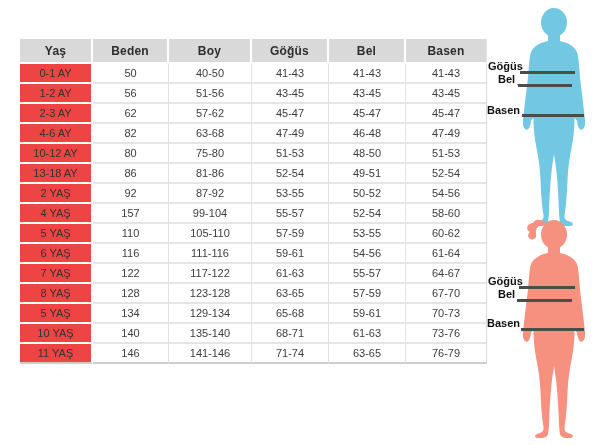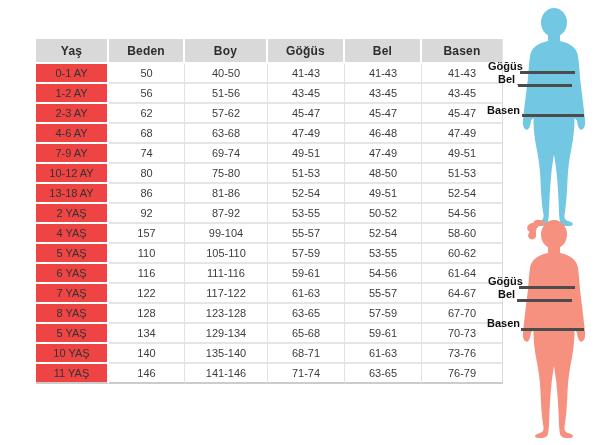--- a/index.html
+++ b/index.html
@@ -2,21 +2,21 @@
 <html><head>
 <meta charset="utf-8">
 <style>
   html,body{margin:0;padding:0;}
   body{
     width:600px;height:445px;position:relative;background:#ffffff;
     font-family:"Liberation Sans",sans-serif;overflow:hidden;
   }
   
   table.size-table{
-    position:absolute;left:36px;top:39px;width:467px;
+    position:absolute;left:20px;top:39px;width:467px;
     border-collapse:separate;border-spacing:0;table-layout:fixed;
   }
   .size-table th{
     background:#d9d9d9;height:23px;padding:0;
     font-size:12px;font-weight:bold;color:#2d2d2d;text-align:center;
     border-right:2px solid #ffffff;border-bottom:2px solid #ffffff;
     letter-spacing:.2px;
   }
   .size-table th:last-child{border-right:1px solid #e3e3e3;}
   .size-table td{
@@ -90,33 +90,25 @@
       <tr>
         <td class="agecol">2-3 AY</td>
         <td class="valcol">62</td>
         <td class="valcol">57-62</td>
         <td class="valcol">45-47</td>
         <td class="valcol">45-47</td>
         <td class="valcol">45-47</td>
       </tr>
       <tr>
         <td class="agecol">4-6 AY</td>
-        <td class="valcol">68</td>
+        <td class="valcol">82</td>
         <td class="valcol">63-68</td>
         <td class="valcol">47-49</td>
         <td class="valcol">46-48</td>
         <td class="valcol">47-49</td>
-      </tr>
-      <tr>
-        <td class="agecol">7-9 AY</td>
-        <td class="valcol">74</td>
-        <td class="valcol">69-74</td>
-        <td class="valcol">49-51</td>
-        <td class="valcol">47-49</td>
-        <td class="valcol">49-51</td>
       </tr>
       <tr>
         <td class="agecol">10-12 AY</td>
         <td class="valcol">80</td>
         <td class="valcol">75-80</td>
         <td class="valcol">51-53</td>
         <td class="valcol">48-50</td>
         <td class="valcol">51-53</td>
       </tr>
       <tr>

